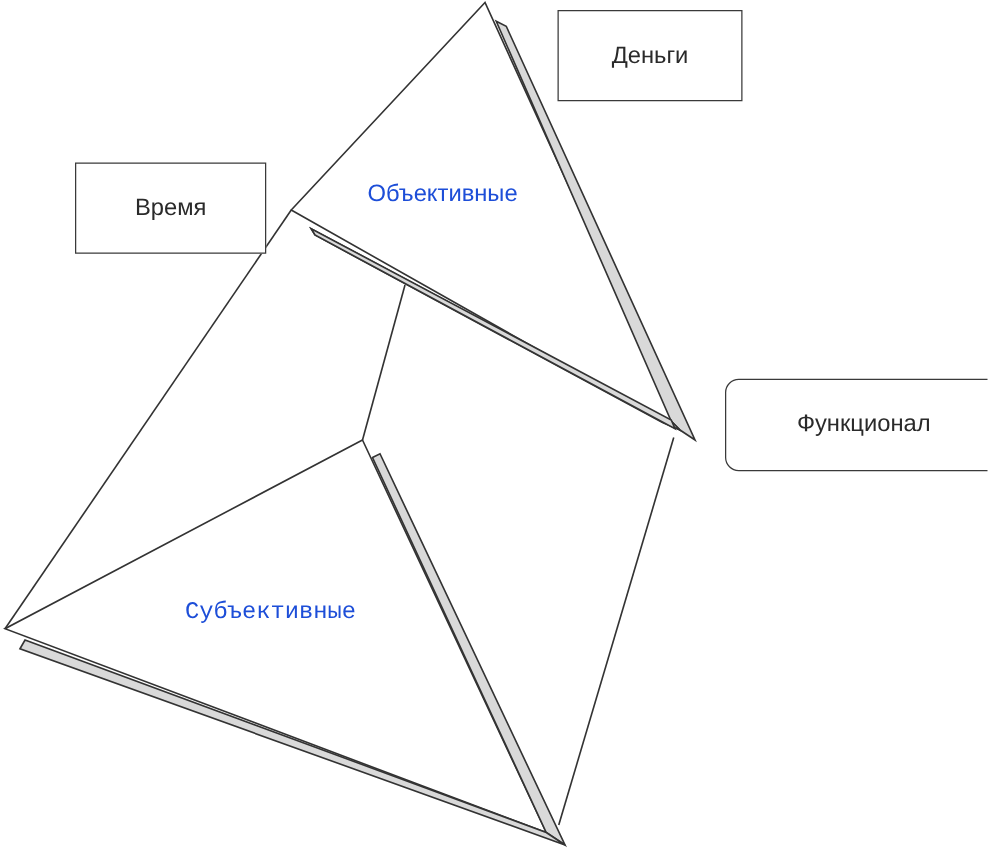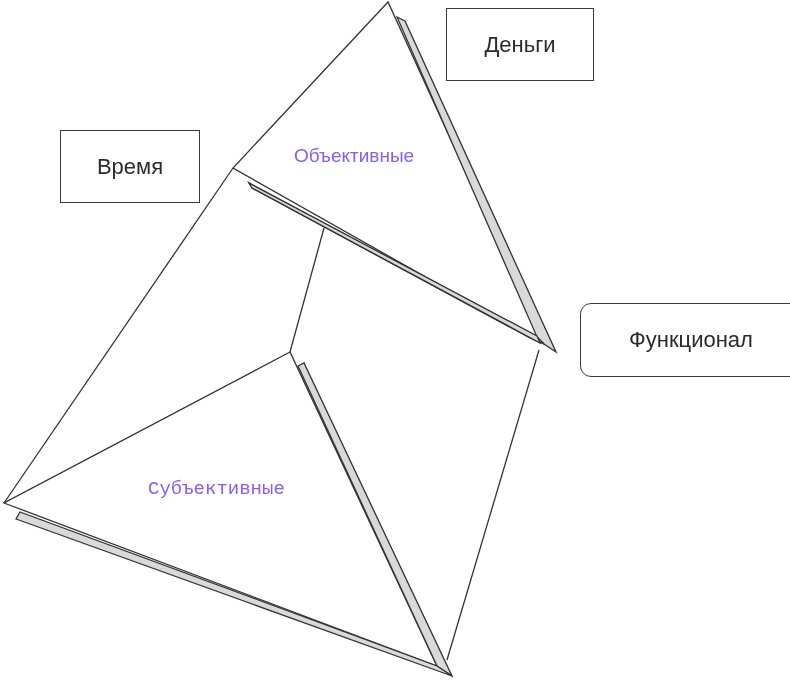--- a/index.html
+++ b/index.html
@@ -1,22 +1,22 @@
 <!DOCTYPE html>
 <html><head>
   <meta charset="utf-8">
   <style>
     html, body { margin: 0; padding: 0; background: #ffffff; }
     body { width: 790px; height: 686px; position: relative; overflow: hidden;
            font-family: "Liberation Sans", "DejaVu Sans", sans-serif; }
     #canvas { position: absolute; left: 0; top: 0; }
     .box { position: absolute; box-sizing: border-box; border: 1.5px solid #3a3a3a;
            background: #ffffff; display: flex; align-items: center; justify-content: center;
-           font-size: 22px; color: #2a2a2a; }
-    .label { position: absolute; font-size: 19px; color: #8b5cf6; white-space: nowrap; }
+           font-size: 19px; color: #2a2a2a; }
+    .label { position: absolute; font-size: 19px; color: #1d4ed8; white-space: nowrap; }
   </style>
 </head>
 <body>
 
 <svg id="canvas" width="790" height="686" viewBox="0 0 790 686">
   <g fill="none" stroke="#333333" stroke-width="1.3" stroke-linejoin="miter">
 
     <polygon points="388,2 233,168 544,344" fill="#ffffff"></polygon>
 
     <polygon points="397,17 405,21 556,352 544,344 537,337" fill="#d9d9d9"></polygon>
@@ -35,21 +35,21 @@
     <polygon points="298,366 304,363 452,676 437,666" fill="#d9d9d9"></polygon>
 
     <polygon points="16,519 20,512 437,666 452,676" fill="#d9d9d9"></polygon>
   </g>
 </svg>
 
 <div class="box" style="left:446px; top:8px; width:148px; height:73px;">
   <span>Деньги</span>
 </div>
 
-<div class="box" style="left:60px; top:130px; width:140px; height:73px;">
+<div class="box" style="left:60px; top:130px; width:153px; height:73px;">
   <span>Время</span>
 </div>
 
 <div class="box" style="left:580px; top:303px; width:222px; height:74px;border-radius:11px;">
   <span>Функционал</span>
 </div>
 
 <div class="label" style="left:294px; top:145px;">Объективные</div>
 
 <div class="label" style="left:148px; top:478px;font-family:Liberation Mono, monospace;">Субъективные</div>

